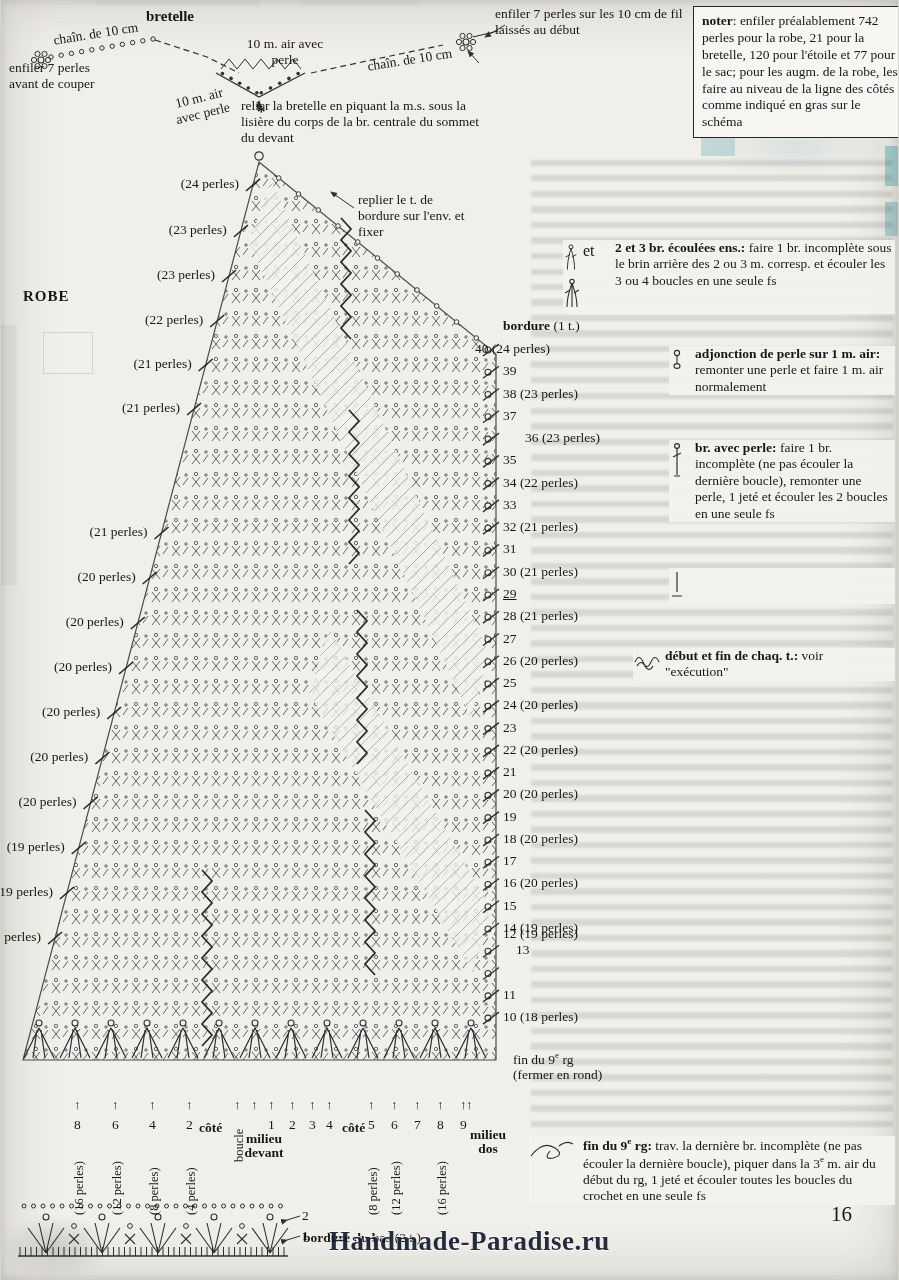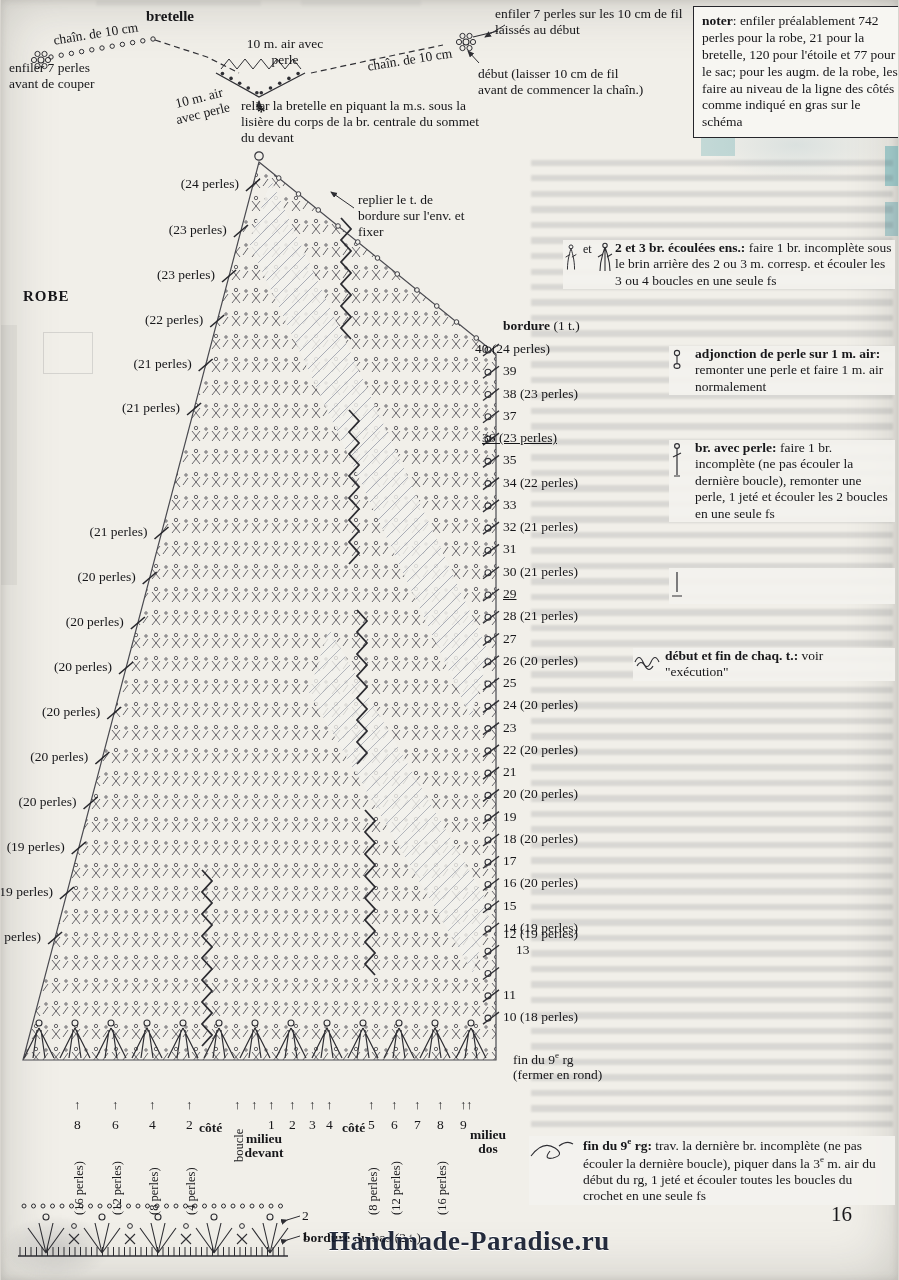--- a/index.html
+++ b/index.html
@@ -98,21 +98,20 @@
       <line x1="468" y1="48" x2="457" y2="36" stroke="#2e2e33" stroke-width="1" marker-end="url(#ahb)"></line>
       <line x1="494" y1="10" x2="474" y2="22" stroke="#2e2e33" stroke-width="1" marker-end="url(#ahb)"></line>
       <line x1="248" y1="96" x2="248" y2="86" stroke="#2e2e33" stroke-width="1" marker-end="url(#ahb)"></line>
     </svg>
   <div class="abs t b" style="left:145px;top:8px;font-size:15px;">bretelle</div>
   <div class="abs t" style="left:52px;top:26px;transform:rotate(-9deg);white-space:nowrap;">chaîn. de 10 cm</div>
   <div class="abs t" style="left:8px;top:60px;width:86px;">enfiler 7 perles avant de couper</div>
   <div class="abs t ctr" style="left:243px;top:36px;width:82px;">10 m. air avec perle</div>
   <div class="abs t" style="left:366px;top:52px;transform:rotate(-9deg);white-space:nowrap;">chaîn. de 10 cm</div>
   <div class="abs t" style="left:494px;top:6px;width:190px;">enfiler 7 perles sur les 10 cm de fil laissés au début</div>
-  <div class="abs t" style="left:477px;top:66px;width:172px;">début (laisser 10 cm de fil avant de commencer la chaîn.)</div>
   <div class="abs t ctr" style="left:168px;top:90px;width:64px;transform:rotate(-14deg);">10 m. air avec perle</div>
   <div class="abs t b" style="left:256px;top:102px;font-size:17px;">*</div>
   <div class="abs t" style="left:240px;top:98px;width:248px;">relier la bretelle en piquant la m.s. sous la lisière du corps de la br. centrale du sommet du devant</div>
 
   <div class="notebox">
     <span class="b">noter</span><span>: enfiler préalablement 742 perles pour la robe, 21 pour la bretelle, 120 pour l'étoile et 77 pour le sac; pour les augm. de la robe, les faire au niveau de la ligne des côtés comme indiqué en gras sur le schéma</span>
   </div>
 
   <div class="abs t b" style="left:22px;top:288px;font-size:15px;letter-spacing:1px;">ROBE</div>
 
@@ -273,21 +272,21 @@
 
   <div class="leg" style="left:562px;top:240px;width:332px;">
     <div class="leg-ic" style="width:52px;">
       <svg width="16" height="32" viewBox="0 0 18 32">
         <g stroke="#2e2e33" stroke-width="1.1" fill="none">
           <path d="M5 29 C5 17 8 9 9 5 M13 29 C13 17 10 9 9 5"></path>
           <path d="M3 15 L8 12 M10 15 L15 12"></path>
           <circle cx="9" cy="3.5" r="2.2"></circle>
         </g>
       </svg>
-      <span class="t" style="font-size:12px;vertical-align:top;">et</span>
+      <span class="t" style="font-size:16px;vertical-align:top;">et</span>
       <svg width="18" height="32" viewBox="0 0 18 32">
         <g stroke="#2e2e33" stroke-width="1.1" fill="none">
           <path d="M4 29 C4 17 8 9 9 5 M9 29 L9 5 M14 29 C14 17 10 9 9 5"></path>
           <path d="M2 15 L7 12 M11 15 L16 12"></path>
           <circle cx="9" cy="3.5" r="2.2"></circle>
         </g>
       </svg>
     </div>
     <div class="leg-tx" style="width:278px;">
       <span class="b">2 et 3 br. écoulées ens.:</span><span> faire 1 br. incomplète sous le brin arrière des 2 ou 3 m. corresp. et écouler les 3 ou 4 boucles en une seule fs</span>
@@ -491,21 +490,21 @@
     <div class="abs t" style="top: 704px; left: -48.8028px; width: 148px; text-align: right;">(20 perles)</div>
     <div class="abs t" style="top: 749px; left: -60.6288px; width: 148px; text-align: right;">(20 perles)</div>
     <div class="abs t" style="top: 794px; left: -72.4548px; width: 148px; text-align: right;">(20 perles)</div>
     <div class="abs t" style="top: 839px; left: -84.2808px; width: 148px; text-align: right;">(19 perles)</div>
     <div class="abs t" style="top: 884px; left: -96.1068px; width: 148px; text-align: right;">(19 perles)</div>
     <div class="abs t" style="top: 929px; left: -107.933px; width: 148px; text-align: right;">(18 perles)</div>
     <div class="abs t" style="top: 341px; left: 474px; white-space: nowrap;">40 (24 perles)</div>
     <div class="abs t" style="top: 363.27px; left: 502px; white-space: nowrap;">39</div>
     <div class="abs t" style="top: 385.54px; left: 502px; white-space: nowrap;">38 (23 perles)</div>
     <div class="abs t" style="top: 407.81px; left: 502px; white-space: nowrap;">37</div>
-    <div class="abs t" style="top: 430.08px; left: 481px; white-space: nowrap; text-decoration: underline;">36 (23 perles)</div>
+    <div class="abs t" style="top: 430.08px; left: 524px; white-space: nowrap;">36 (23 perles)</div>
     <div class="abs t" style="top: 452.35px; left: 502px; white-space: nowrap;">35</div>
     <div class="abs t" style="top: 474.62px; left: 502px; white-space: nowrap;">34 (22 perles)</div>
     <div class="abs t" style="top: 496.89px; left: 502px; white-space: nowrap;">33</div>
     <div class="abs t" style="top: 519.16px; left: 502px; white-space: nowrap;">32 (21 perles)</div>
     <div class="abs t" style="top: 541.43px; left: 502px; white-space: nowrap;">31</div>
     <div class="abs t" style="top: 563.7px; left: 502px; white-space: nowrap;">30 (21 perles)</div>
     <div class="abs t" style="top: 585.97px; left: 502px; white-space: nowrap; text-decoration: underline;">29</div>
     <div class="abs t" style="top: 608.24px; left: 502px; white-space: nowrap;">28 (21 perles)</div>
     <div class="abs t" style="top: 630.51px; left: 502px; white-space: nowrap;">27</div>
     <div class="abs t" style="top: 652.78px; left: 502px; white-space: nowrap;">26 (20 perles)</div>

